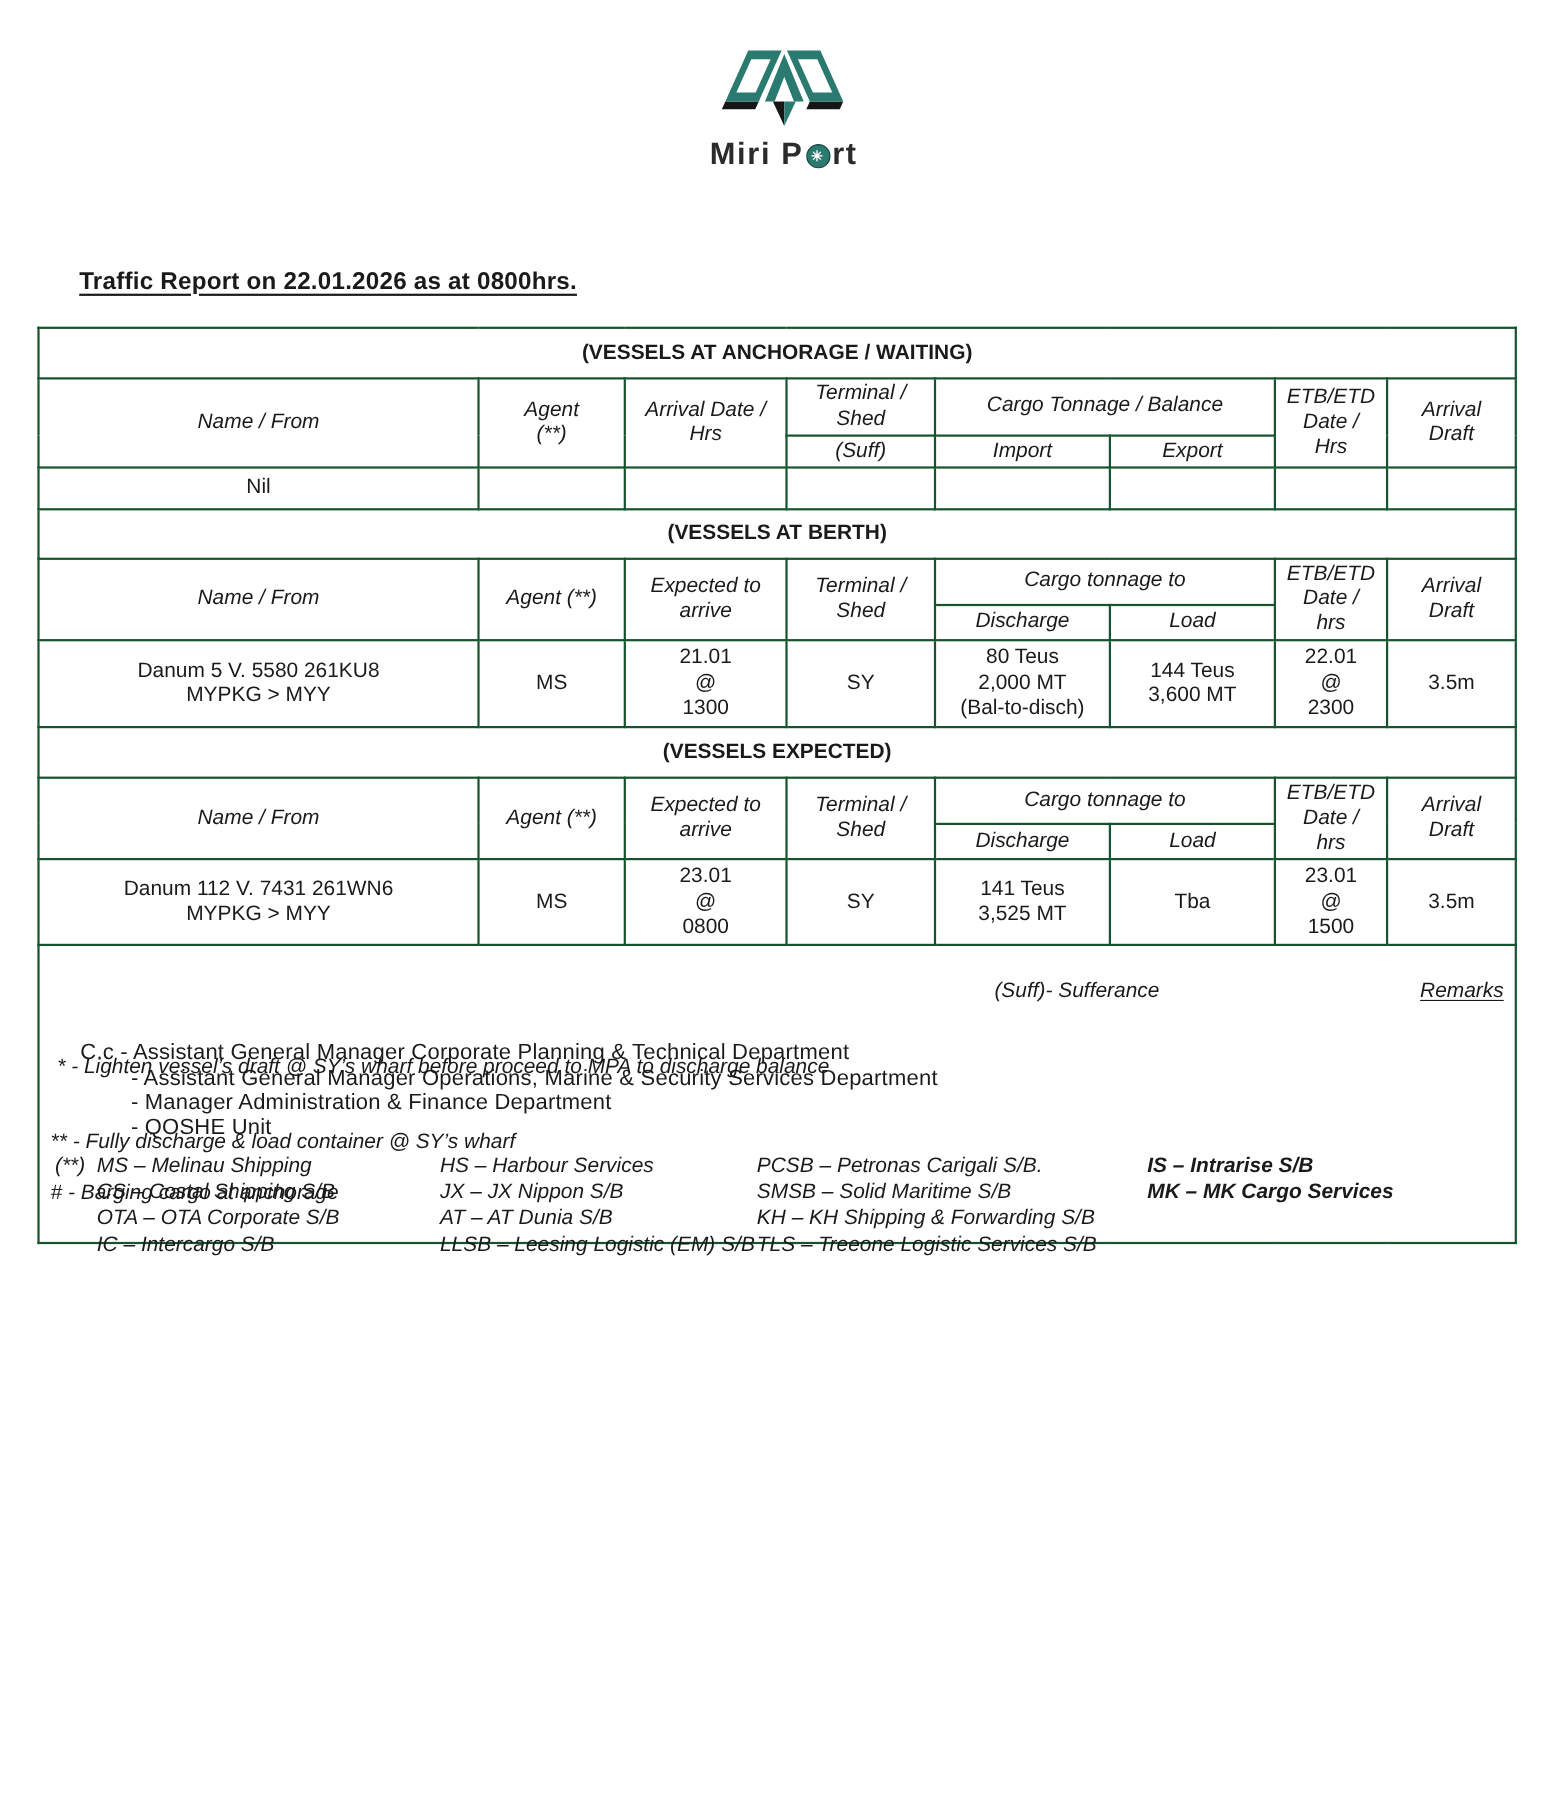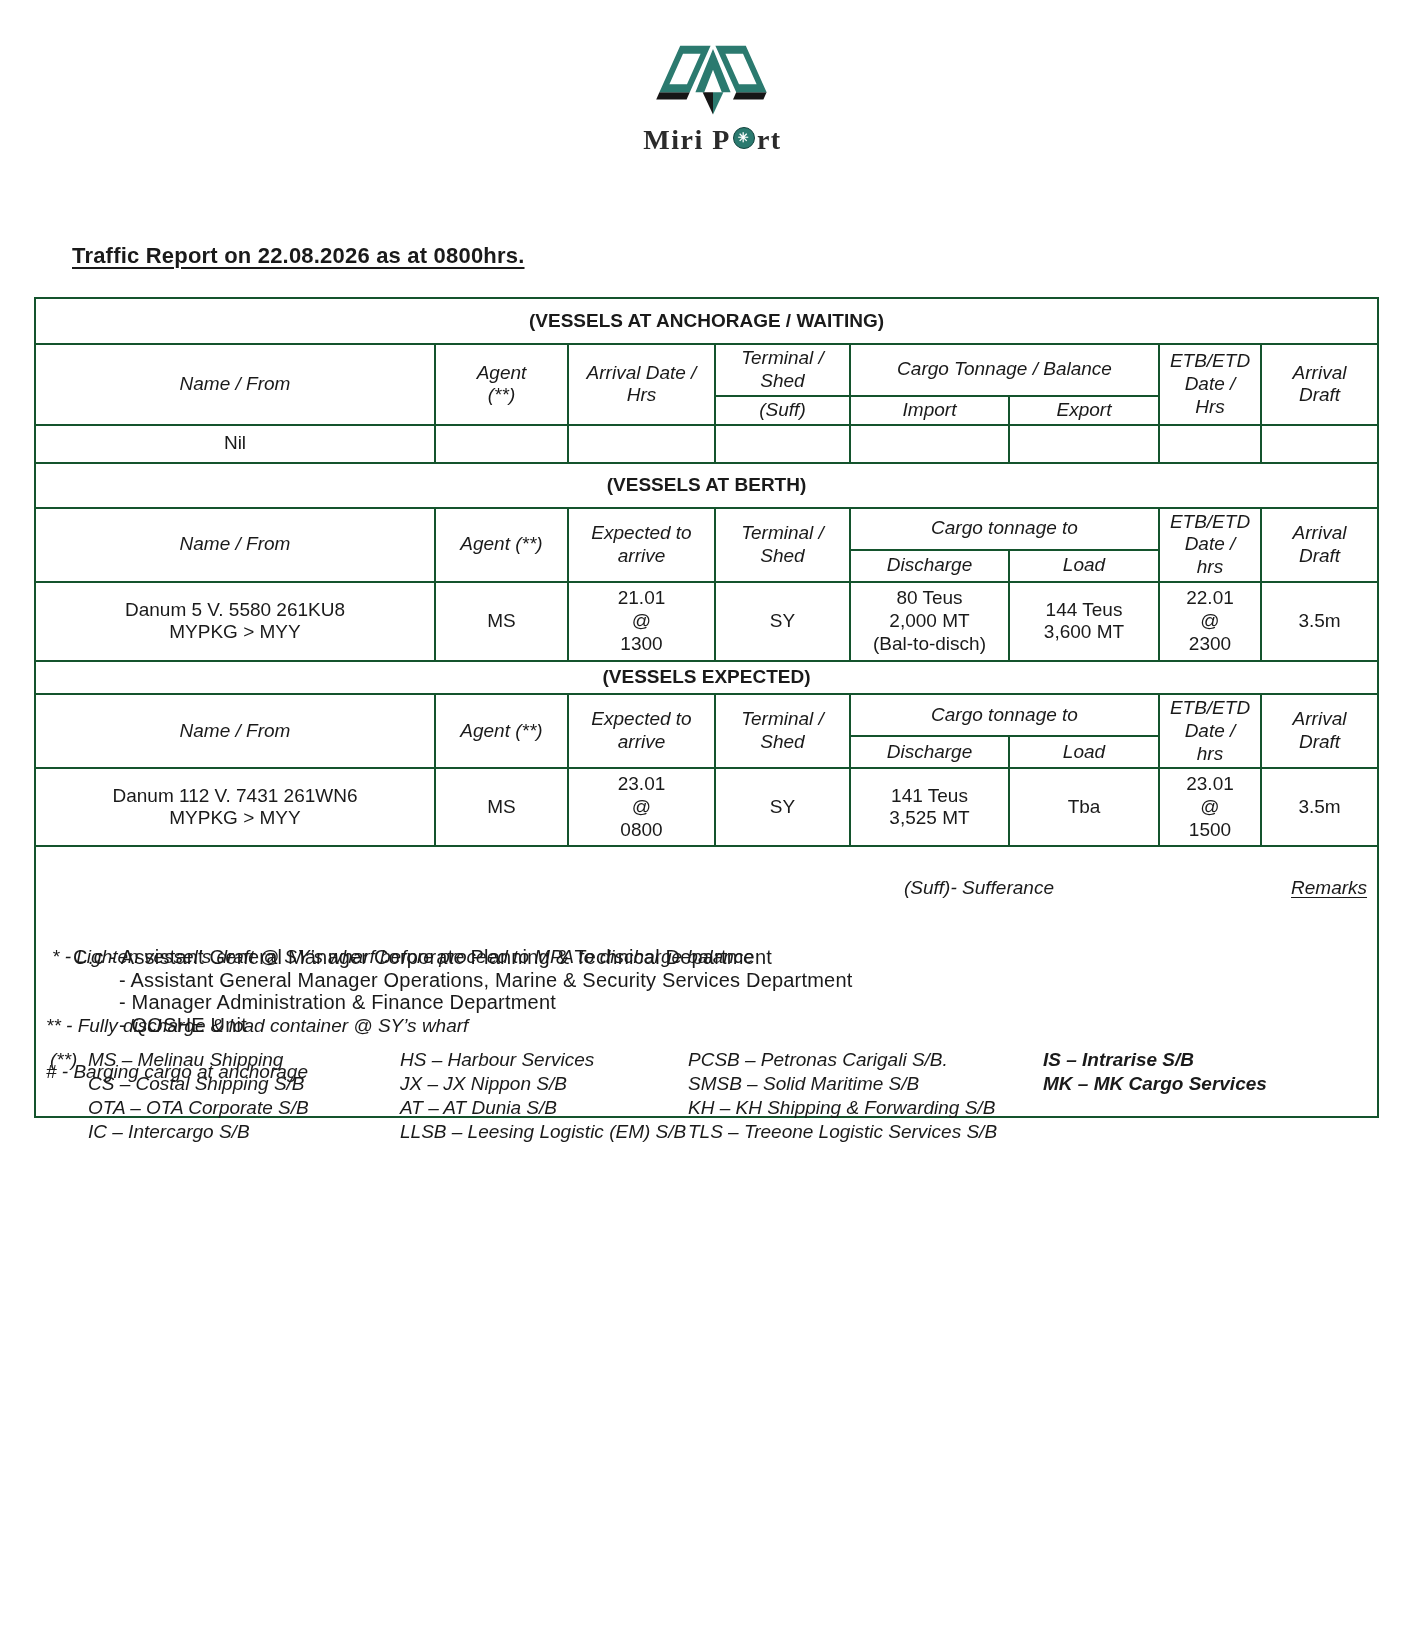--- a/index.html
+++ b/index.html
@@ -8,23 +8,23 @@
     width:1425px; height:1650px; position:relative;
     font-family:"Liberation Sans", sans-serif; color:#1a1a1a;
     overflow:hidden;
   }
   .page { position:absolute; inset:0; }
 
   
   .logo { position:absolute; top:40px; left:50%; transform:translateX(-50%); text-align:center; width:260px; }
   .logo svg { display:block; margin:0 auto; }
   .logo-text {
-    margin-top:2px; font-family:Liberation Serif, serif; font-weight:bold;
+    margin-top:2px; font-family:Liberation Sans, sans-serif; font-weight:bold;
     font-size:28px; color:#2b2b2b; letter-spacing:1.5px;
-    display:flex; justify-content:center;
+    display:flex; align-items:center; justify-content:center;
   }
   .logo-o {
     display:inline-flex; width:22px; height:22px; border-radius:50%;
     background:#2B7A6F; color:#ffffff; align-items:center; justify-content:center;
     font-size:13px; margin:3px 2px 0 2px; border:1px solid #14443e;
   }
 
   
   .title {
     position:absolute; top:243px; left:72px;
@@ -85,21 +85,21 @@
       <path d="M75,10 L97,64 L86,64 L75,36 L64,64 L53,64 Z" fill="#2B7A6F"></path>
       <polygon points="75,64 88,64 75,92" fill="#2B7A6F"></polygon>
     </svg>
     <div class="logo-text">
       <span>Miri P</span>
       <span class="logo-o">✳</span>
       <span>rt</span>
     </div>
   </div>
 
-  <div class="title">Traffic Report on 22.08.2026 as at 0800hrs.</div>
+  <div class="title">Traffic Report on 22.01.2026 as at 0800hrs.</div>
 
   <table class="report">
     <colgroup>
       <col style="width:400px">
         <col style="width:133px">
         <col style="width:147px">
         <col style="width:135px">
       <col style="width:159px">
         <col style="width:150px">
         <col style="width:102px">
@@ -174,21 +174,21 @@
 2,000 MT
 (Bal-to-disch)</td>
       <td>144 Teus
 3,600 MT</td>
       <td>22.01
 @
 2300</td>
       <td>3.5m</td>
     </tr>
 
-    <tr class="banner" style="height:33px">
+    <tr class="banner" style="height:46px">
       <td colspan="8">(VESSELS EXPECTED)</td>
     </tr>
     <tr style="height:38px">
       <td rowspan="2" class="hdr">Name / From</td>
       <td rowspan="2" class="hdr">Agent (**)</td>
       <td rowspan="2" class="hdr">Expected to
 arrive</td>
       <td rowspan="2" class="hdr">Terminal /
 Shed</td>
       <td colspan="2" class="hdr">Cargo tonnage to</td>

